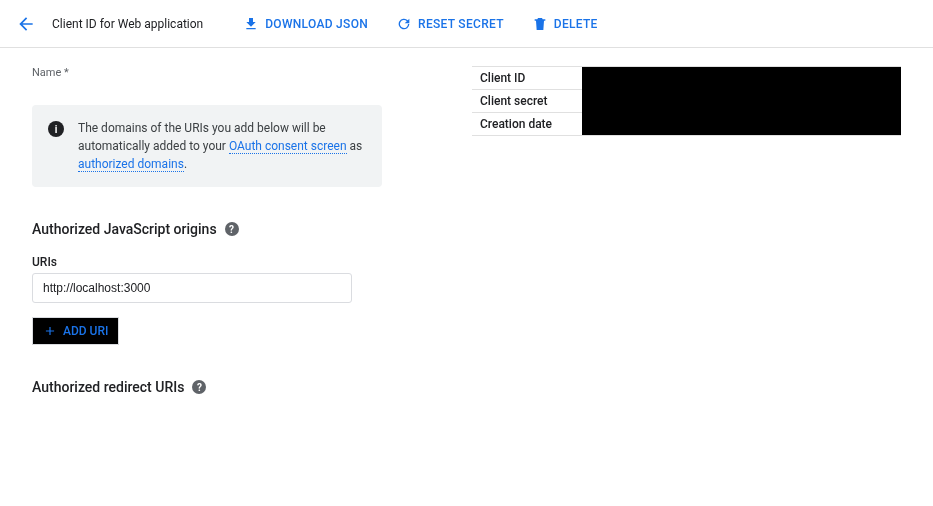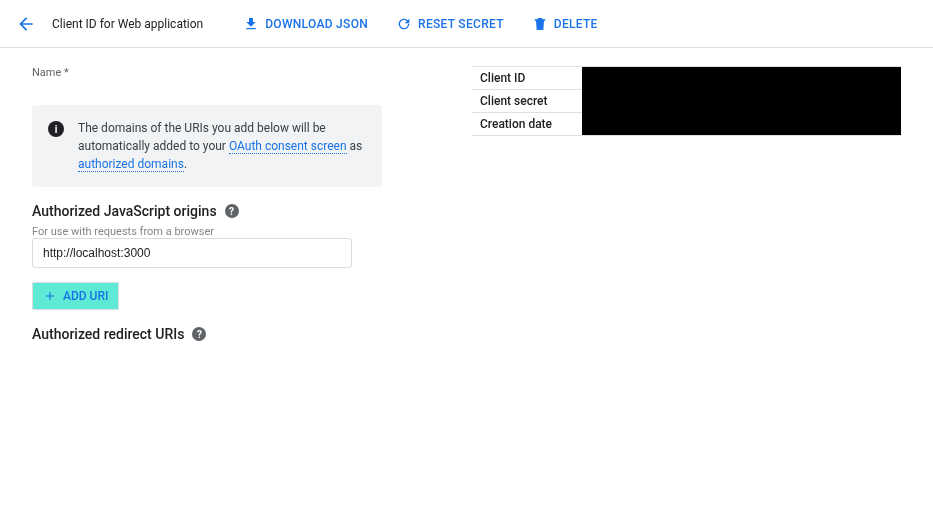--- a/index.html
+++ b/index.html
@@ -86,21 +86,21 @@
     flex-shrink:0;
     margin-top:2px;
   }
   .info-box .info-text {
     font-size: 12px;
     color: #3c4043;
     line-height: 1.5;
   }
   .info-box a { color: #1a73e8; text-decoration: none; border-bottom: 1px dotted #1a73e8;}
   .oacs { color: #7b1fa2; border-bottom: 1px dotted #7b1fa2; }
-  .section { margin-top: 16px; }
+  .section { margin-top: 34px; }
   .section-title {
     font-size: 14px; font-weight: 500; color: #202124;
     display: flex; align-items: center; gap: 8px;
   }
   .help-icon {
     width: 14px; height: 14px;
     border-radius:50%;
     background:#5f6368;
     color:#fff;
     font-size:10px; font-weight:bold;
@@ -122,21 +122,21 @@
   }
   .add-btn {
     margin-top: 14px;
     display:inline-flex;align-items:center;gap:6px;
     border:1px solid #dadce0;
     border-radius:1px;
     padding:6px 10px;
     font-size:12px;font-weight:500;
     color:#1a73e8;
     cursor:pointer;
-    background:#5eead4;
+    background:#000000;
   }
   .info-table {
     border-collapse: collapse;
     width: 100%;
   }
   .info-table tr { border-bottom: 1px solid #e0e0e0; }
   .info-table tr:first-child { border-top: 1px solid #e0e0e0; }
   .info-table td {
     padding: 4px 8px;
     font-size: 12px;
@@ -188,21 +188,21 @@
       <div class="info-text">
         <span>The domains of the URIs you add below will be automatically added to your </span><a href="#" class="oacs">OAuth consent screen</a><span> as </span><a href="#">authorized domains</a><span>.</span>
       </div>
     </div>
 
     <div class="section">
       <div class="section-title">
         <span>Authorized JavaScript origins</span>
         <span class="help-icon">?</span>
       </div>
-      <div class="section-sub">For use with requests from a browser</div>
+      <div class="uris-label">URIs</div>
       <input class="uri-input" value="http://localhost:3000" style="">
       <div class="add-btn">
         <svg width="14" height="14" viewBox="0 0 24 24" fill="#1a73e8">
             <path d="M19 11H13V5h-2v6H5v2h6v6h2v-6h6z"></path>
           </svg>
         <span>ADD URI</span>
       </div>
     </div>
 
     <div class="section">

